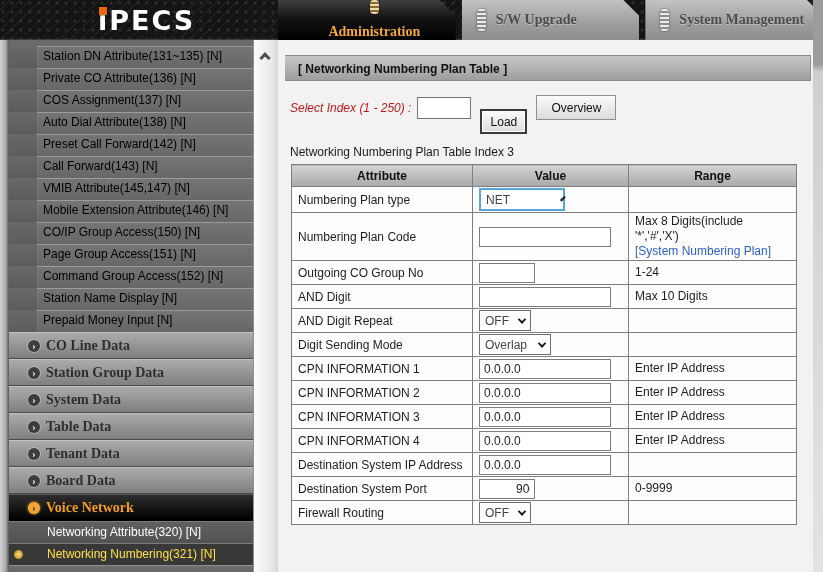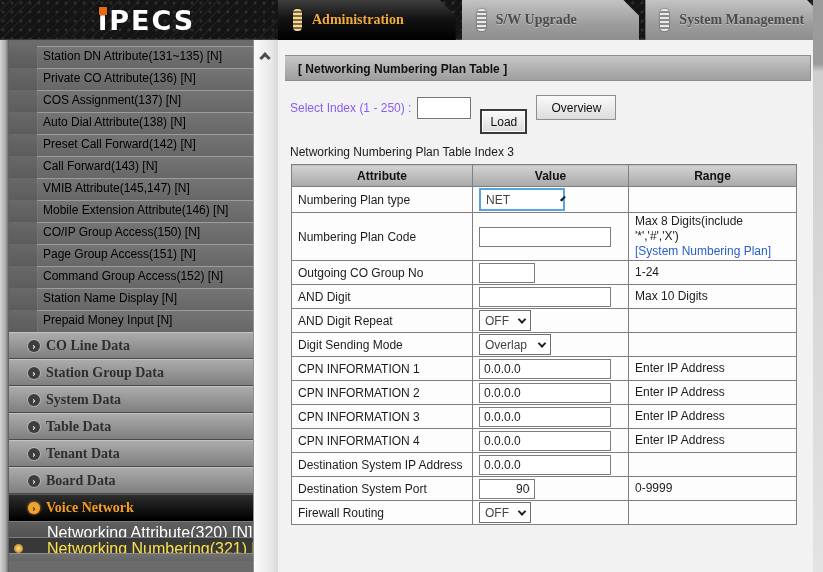--- a/index.html
+++ b/index.html
@@ -35,21 +35,21 @@
   .tab {
     flex:1 1 0; height:40px; display:flex; align-items:center;
     padding-left:15px; gap:10px; cursor:pointer;
     clip-path:polygon(0 0, calc(100% - 16px) 0, 100% 16px, 100% 100%, 0 100%);
     background:linear-gradient(#c3c3c3, #9d9d9d 60%, #8e8e8e);
   }
   .tab .tab-label {
     font-family:"Liberation Serif", serif; font-weight:bold; font-size:14px;
     color:#4c4c4c; text-shadow:0 1px 0 rgba(255,255,255,0.35);
   }
-  .tab.active { background:linear-gradient(#3f3f3f, #141414 45%, #000); }
+  .tab.active { background:linear-gradient(#3f3f3f, #141414 45%, #000);flex-direction:column; }
   .tab.active .tab-label { color:#f2a93b; text-shadow:none; }
   .tab-icon {
     width:9px; height:22px; border-radius:4px;
     background:repeating-linear-gradient(#e9e9e9 0 2px, #8b8b8b 2px 4px);
     box-shadow:0 0 2px rgba(0,0,0,0.6);
   }
   .tab.active .tab-icon {
     background:repeating-linear-gradient(#ecd9a8 0 2px, #8a6a30 2px 4px);
   }
 
@@ -87,23 +87,23 @@
     width:12px; height:12px; border-radius:50%; background:#3d3d3d; color:#fff;
     font-size:10px; line-height:11px; text-align:center; flex:0 0 12px;
     box-shadow:0 0 0 1px rgba(255,255,255,0.25);
   }
   .m-cat.active {
     background:linear-gradient(#2e2e2e,#000); color:#f59d1e;
     border-top:1px solid #555; border-bottom:1px solid #000;
   }
   .m-cat.active .cat-icon { background:#f2a431; color:#1a1a1a; box-shadow:0 0 3px #f2a431; }
   .m-sub {
-    position:relative; height:16px; line-height:21px;
+    position:relative; height:22px; line-height:21px;
     background:linear-gradient(#606060,#525252);
-    color:#fff; font-size:16px; padding-left:38px;
+    color:#fff; font-size:12px; padding-left:38px;
     border-top:1px solid #7c7c7c; cursor:pointer; white-space:nowrap; overflow:hidden;
   }
   .m-sub.selected { background:#383838; color:#fde047; }
   .m-sub.selected::before {
     content:""; position:absolute; left:5px; top:6px; width:9px; height:9px; border-radius:50%;
     background:radial-gradient(circle, #ffe28a, #c8922a 70%, transparent 75%);
   }
   .m-sliver { height:8px; background:linear-gradient(#6f6f6f,#656565); border-top:1px solid #8e8e8e; }
 
   
@@ -130,21 +130,21 @@
     position:absolute; right:0; top:0; width:10px; bottom:0;
     background:linear-gradient(to bottom,#9c9c9c 0 64px,#cfcfcf 72px, #e3e3e3);
   }
   .titlebar {
     margin:15px 12px 0 7px; height:26px; line-height:26px;
     background:linear-gradient(#c7c7c7,#9e9e9e);
     border:1px solid #8e8e8e; border-left:none;
     padding-left:13px; font-size:12px; font-weight:bold; color:#111;
   }
   .index-row { margin:14px 0 0 12px; height:25px; display:flex; align-items:center; }
-  .index-row label { font-size:12px; color:#8b5cf6; }
+  .index-row label { font-size:12px; color:#b91c1c;font-style:italic; }
   .idx-input {
     margin-left:6px; width:54px; height:22px; border:1px solid #767676;
     background:#fff; font-size:12px; padding:0 3px; font-family:inherit;
   }
   .btn {
     margin-left:9px; height:25px; font-size:12px; font-family:inherit; color:#111;
     background:linear-gradient(#fafafa,#dcdcdc); cursor:pointer;
   }
   .btn-load {
     width:47px; border:2px solid #3a3a3a; box-shadow:inset 0 0 0 1px #fdfdfd;margin-top:28px;

